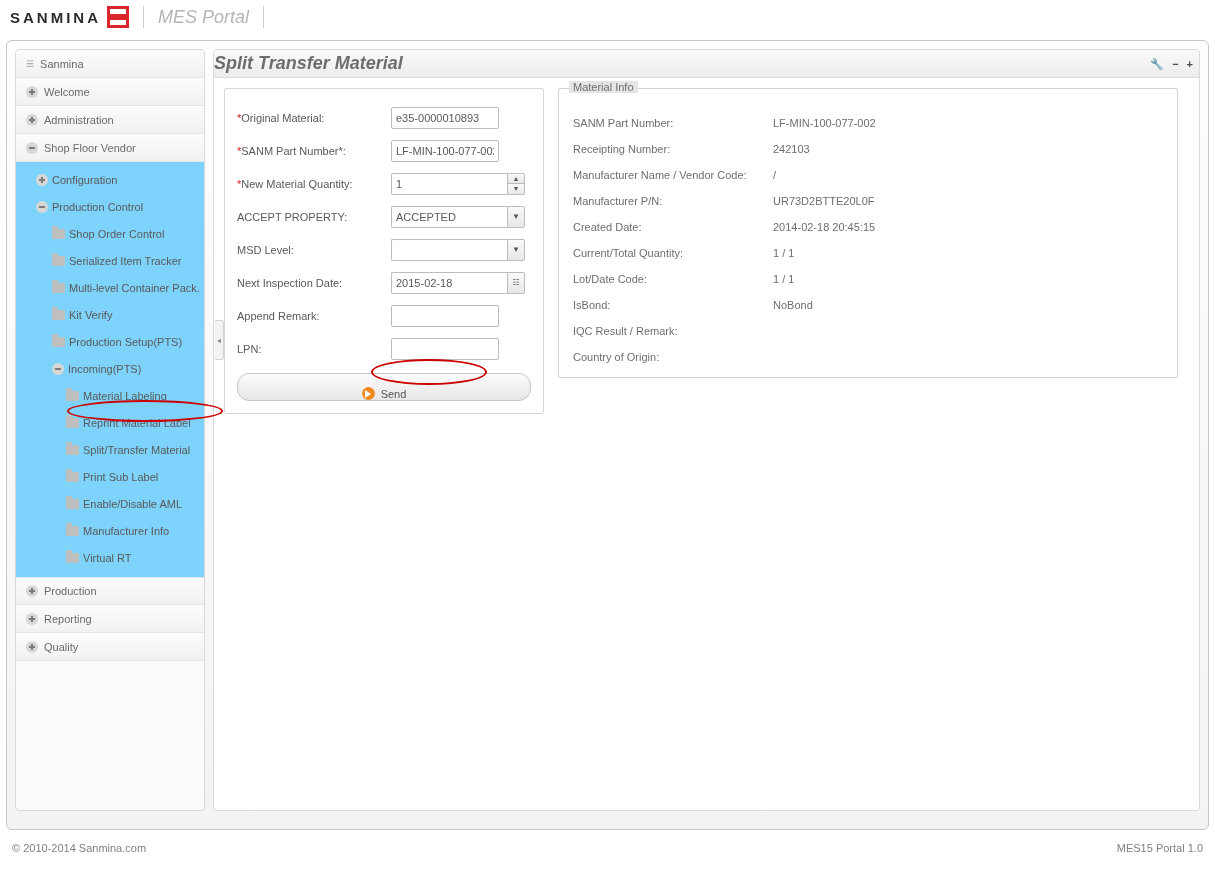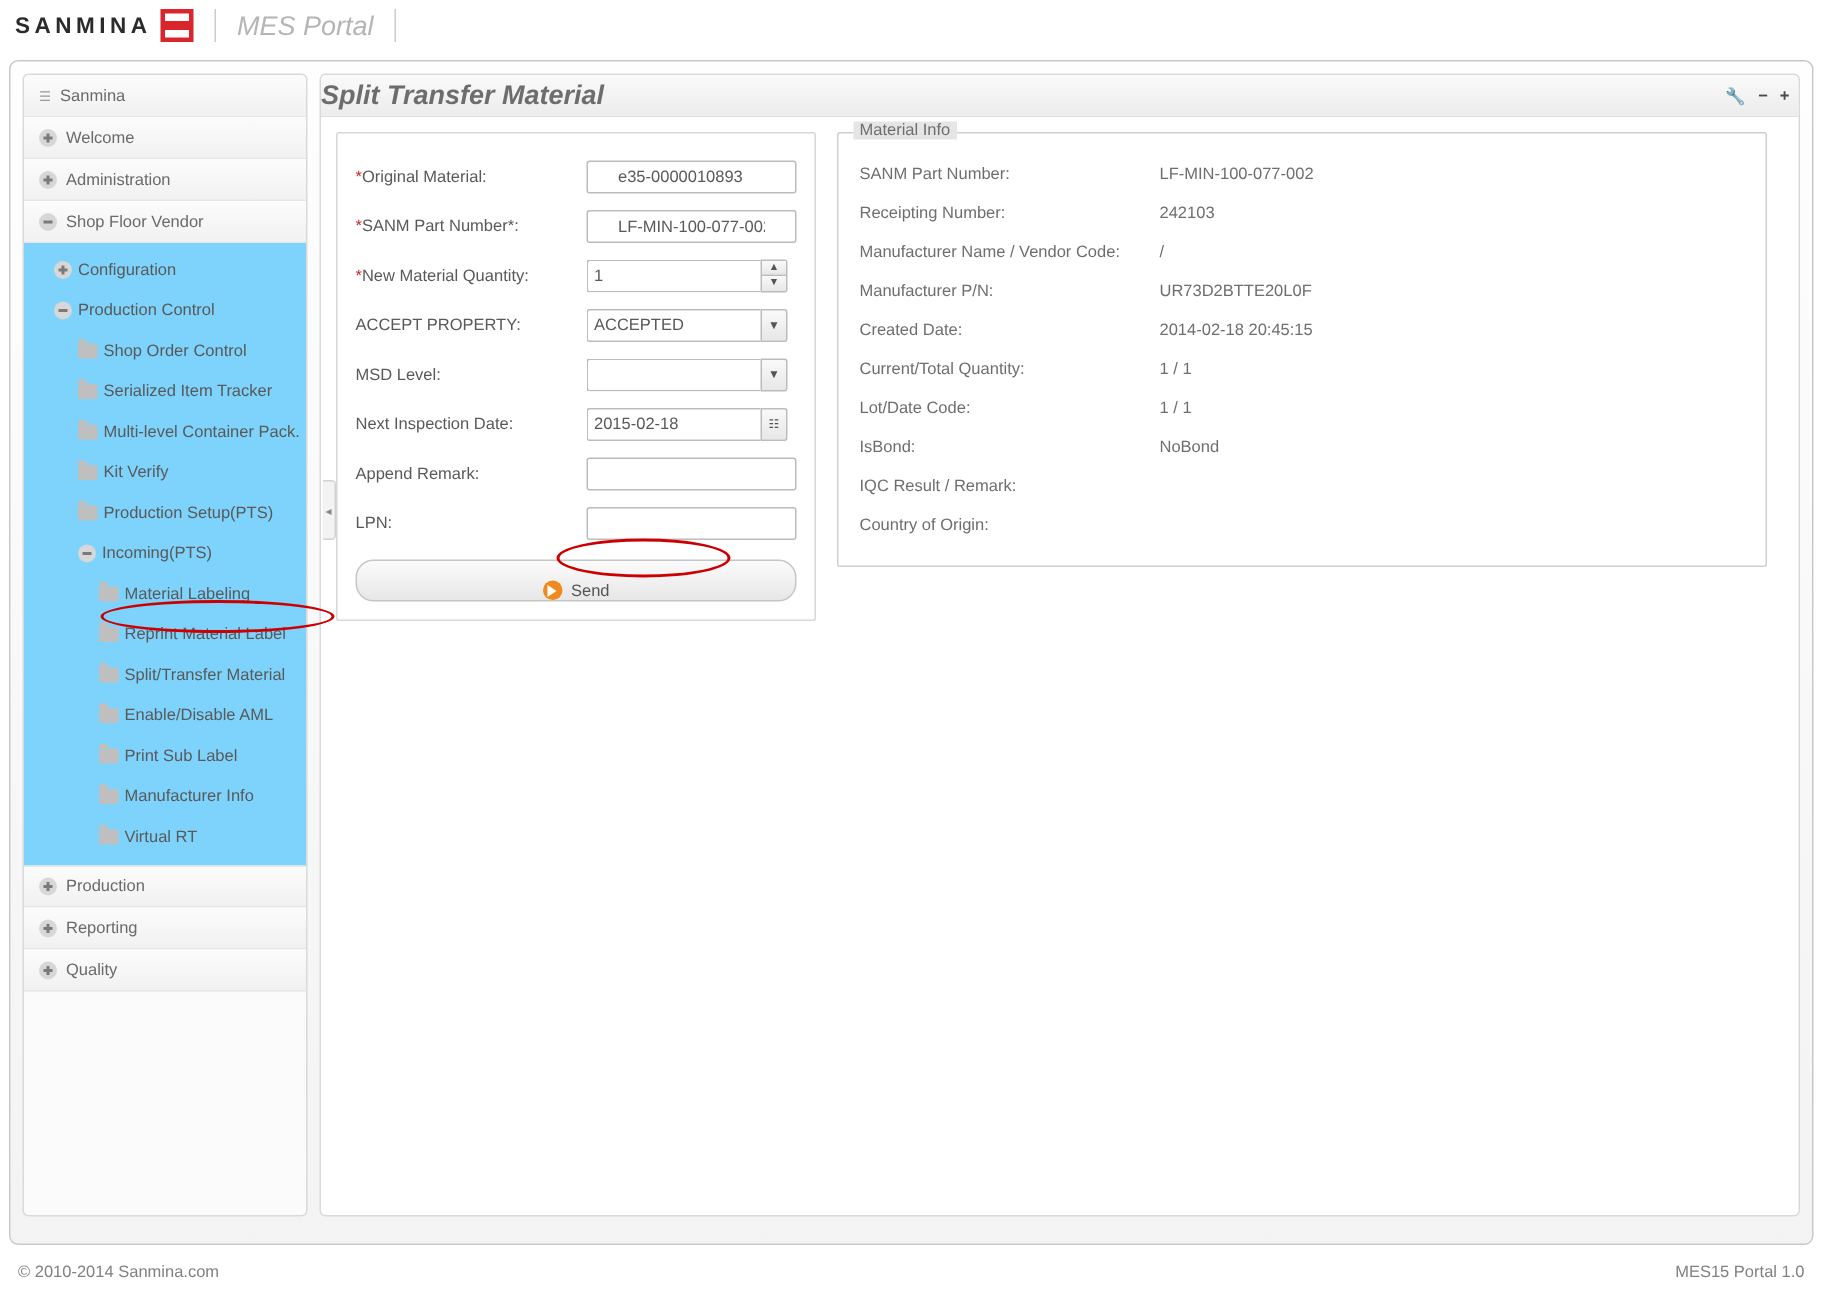--- a/index.html
+++ b/index.html
@@ -30,33 +30,33 @@
 .content{flex:1;display:flex;flex-direction:column;border:1px solid #d9d9d9;border-radius:4px;background:#fff;min-height:762px}
 .title-bar{display:flex;align-items:center;height:28px;background:linear-gradient(#fafafa,#ececec);border-bottom:1px solid #ddd;border-radius:4px 4px 0 0;position:relative}
 .title-bar .ttl{flex:1;text-align:left;font-family:'Trebuchet MS',sans-serif;font-weight:700;font-style:italic;font-size:18px;color:#6d6d6d}
 .tb-icons{position:absolute;right:6px;top:0;height:28px;display:flex;align-items:center;gap:8px;color:#4a4a4a;font-weight:700}
 .tb-icons span{cursor:pointer}
 .body{padding:10px;display:flex;gap:14px;align-items:flex-start}
 .form-box{border:1px solid #d8d8d8;border-radius:2px;background:#fff;padding:12px;width:320px}
 .f-row{display:flex;align-items:center;height:33px}
 .f-lbl{width:154px;color:#595959}
 .req{color:#c22}
-.f-inp{width:140px;height:22px;border:1px solid #bcbcbc;border-radius:2px;background:#fff;padding:0 20px;font-size:11px;color:#595959}
+.f-inp{width:108px;height:22px;border:1px solid #bcbcbc;border-radius:2px;background:#fff;padding:0 4px;font-size:11px;color:#595959}
 .combo{display:flex;width:134px;height:22px}
 .combo input{flex:1;min-width:0;border:1px solid #bcbcbc;border-right:none;border-radius:2px 0 0 2px;padding:0 4px;font-size:11px;color:#595959;background:#fff}
 .combo .btn{width:18px;border:1px solid #bcbcbc;border-radius:0 2px 2px 0;background:linear-gradient(#f9f9f9,#e7e7e7);display:flex;align-items:center;justify-content:center;font-size:8px;color:#555;cursor:pointer}
 .spin{display:flex;flex-direction:column;width:18px;border:1px solid #bcbcbc;border-radius:0 2px 2px 0}
 .spin div{flex:1;display:flex;align-items:center;justify-content:center;font-size:7px;color:#555;background:linear-gradient(#f9f9f9,#e7e7e7);cursor:pointer}
 .spin div:first-child{border-bottom:1px solid #bcbcbc}
 .send-btn{width:100%;height:28px;background:linear-gradient(#fbfbfb,#e7e7e7);border:1px solid #c6c6c6;border-radius:12px;display:flex;align-items:flex-end;justify-content:center;gap:6px;margin-top:8px;cursor:pointer;color:#555}
 .send-ico{width:13px;height:13px;border-radius:50%;background:#f08a1e;position:relative}
 .send-ico::before{content:'';position:absolute;left:3px;top:3px;width:0;height:0;border-left:6px solid #fff;border-top:4px solid transparent;border-bottom:4px solid transparent}
 .fieldset{border:1px solid #d0d0d0;border-radius:2px;padding:14px 14px 14px 14px;width:620px;position:relative}
 .legend{position:absolute;top:-8px;left:10px;background:#e5e5e5;padding:0 4px;color:#6e6e6e;font-size:11px}
-.info-row{display:flex;height:26px;align-items:center;color:#6e6e6e}
+.info-row{display:flex;height:26px;align-items:flex-end;color:#6e6e6e}
 .info-lbl{width:200px}
 .info-val{flex:1}
 .ellipse{position:absolute;border:2px solid #c00;border-radius:50%;pointer-events:none}
 .collapser{width:9px;height:40px;background:#f3f3f3;border:1px solid #d2d2d2;border-left:none;border-radius:0 3px 3px 0;position:absolute;left:215px;top:320px;display:flex;align-items:center;justify-content:center;font-size:8px;color:#888;cursor:pointer}
 .footer{display:flex;justify-content:space-between;padding:6px 12px;font-size:11px;color:#818181}
 </style>
 </head>
 <body>
 
 <div class="header">
@@ -129,25 +129,25 @@
         <div class="tree-row tree-lv3">
             <span class="folder-ico"></span>
             <span>Reprint Material Label</span>
           </div>
         <div class="tree-row tree-lv3" style="position:relative">
             <span class="folder-ico"></span>
             <span>Split/Transfer Material</span>
           </div>
         <div class="tree-row tree-lv3">
             <span class="folder-ico"></span>
+            <span>Print Sub Label</span>
+          </div>
+        <div class="tree-row tree-lv3">
+            <span class="folder-ico"></span>
             <span>Enable/Disable AML</span>
-          </div>
-        <div class="tree-row tree-lv3">
-            <span class="folder-ico"></span>
-            <span>Print Sub Label</span>
           </div>
         <div class="tree-row tree-lv3">
             <span class="folder-ico"></span>
             <span>Manufacturer Info</span>
           </div>
         <div class="tree-row tree-lv3">
             <span class="folder-ico"></span>
             <span>Virtual RT</span>
           </div>
       </div>

